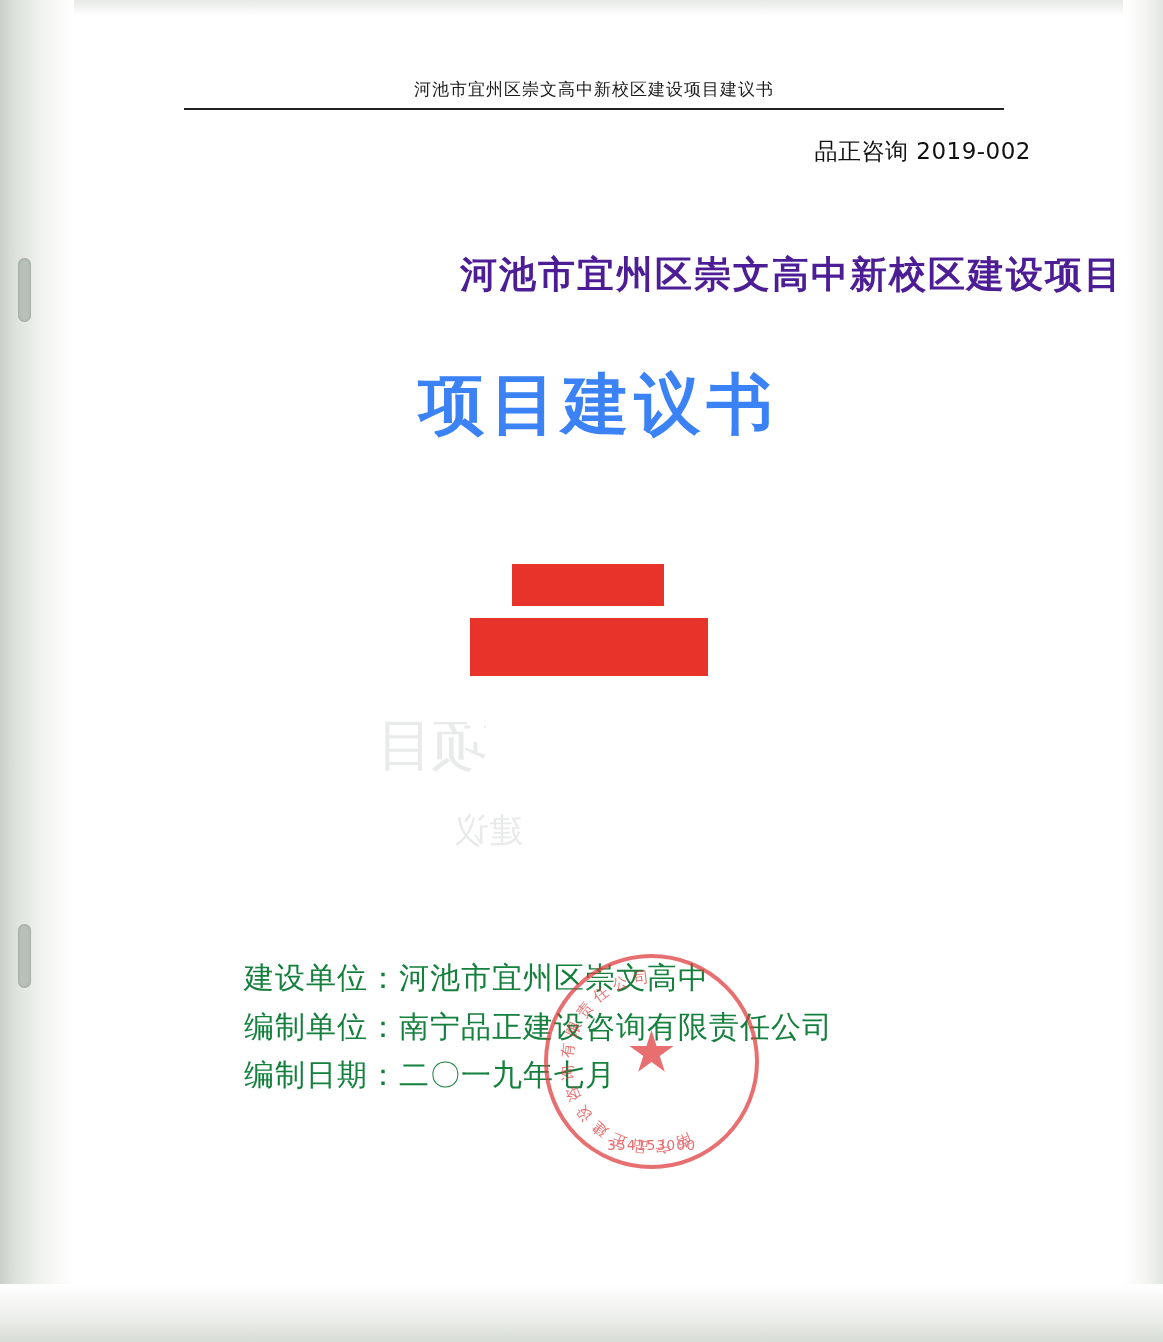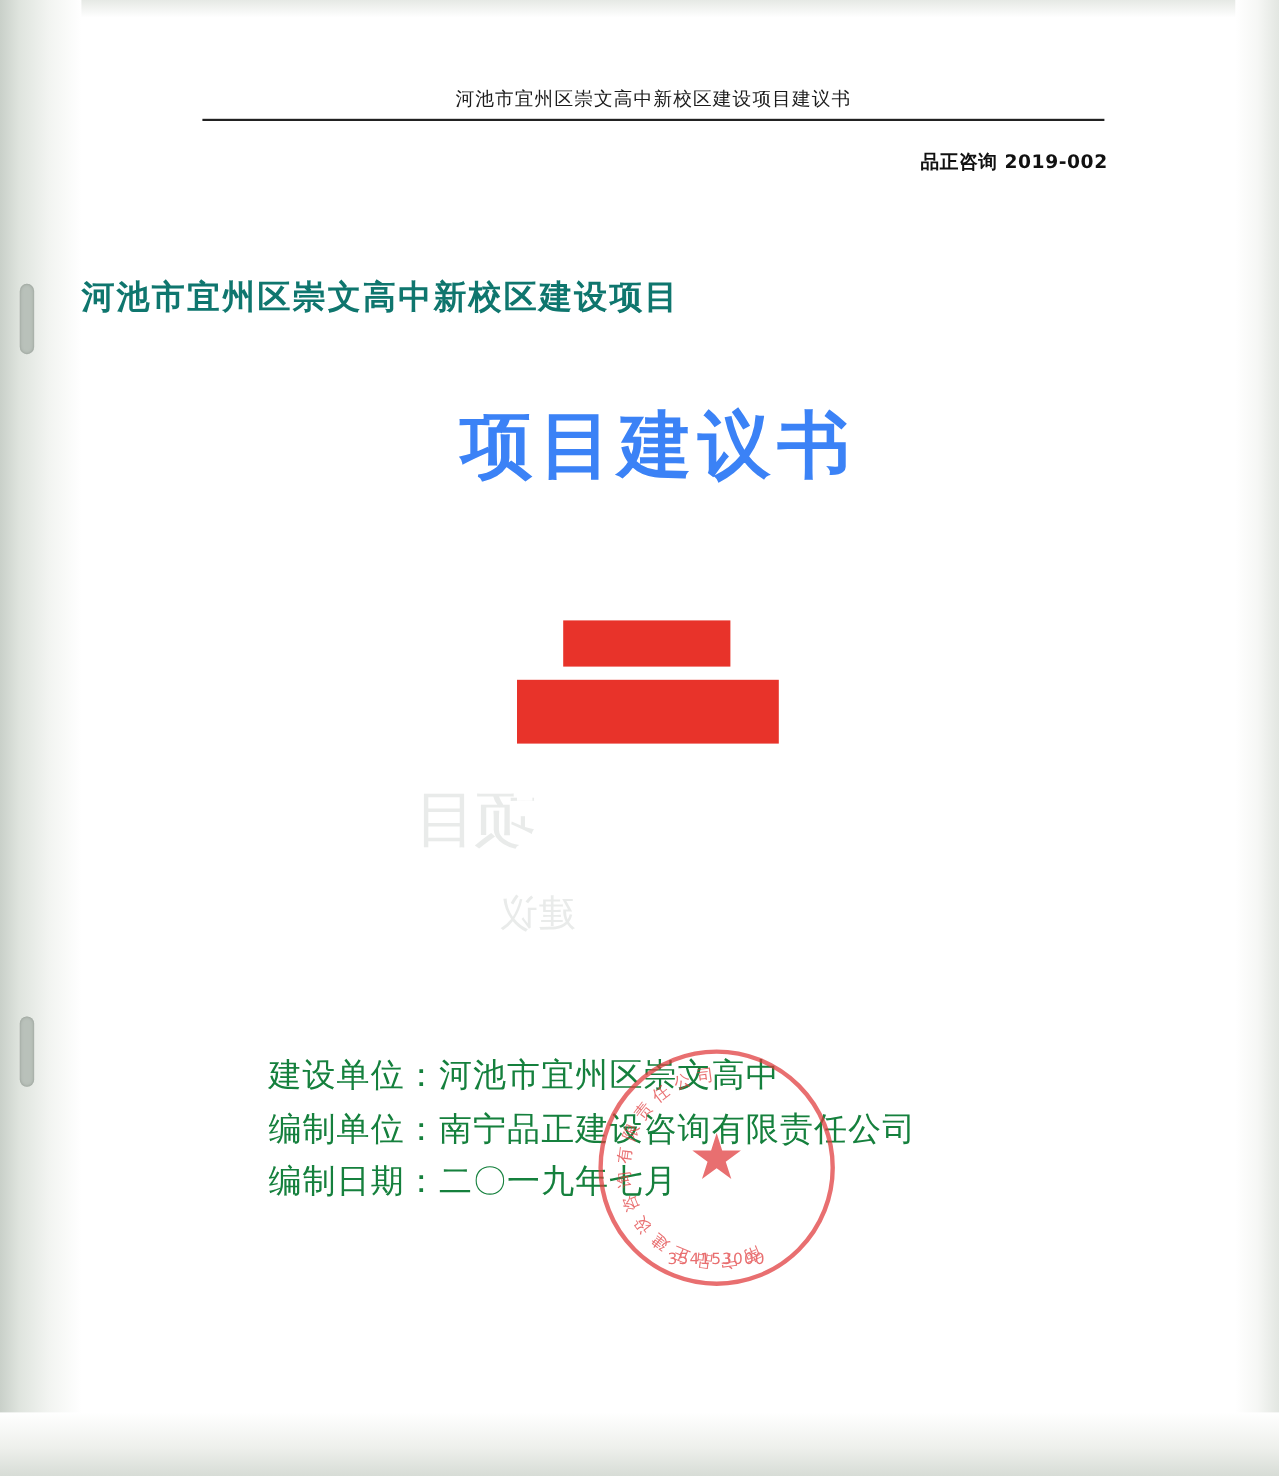--- a/index.html
+++ b/index.html
@@ -87,40 +87,39 @@
     white-space: nowrap;
   }
   .header-rule {
     margin-top: 7px;
     height: 2px;
     background: #222;
   }
 
   .doc-code {
     position: absolute;
-    right: 116px;
+    right: 92px;
     top: 128px;
     font-family: "DejaVu Sans", sans-serif;
-    font-size: 17px;
+    font-size: 23px;
     color: #111;
     letter-spacing: 0.5px;
-    font-weight: bold;
   }
 
   .title-main {
     position: absolute;
     left: 0;
     right: 0;
     top: 242px;
-    text-align: left;
+    text-align: right;
     font-family: "DejaVu Sans", sans-serif;
     font-weight: bold;
-    font-size: 30px;
+    font-size: 37px;
     letter-spacing: 2px;
-    color: #0f766e;
+    color: #4c1d95;
   }
   .title-sub {
     position: absolute;
     left: 0;
     right: 0;
     top: 352px;
     text-align: center;
     font-family: "DejaVu Sans", sans-serif;
     font-weight: bold;
     font-size: 66px;

